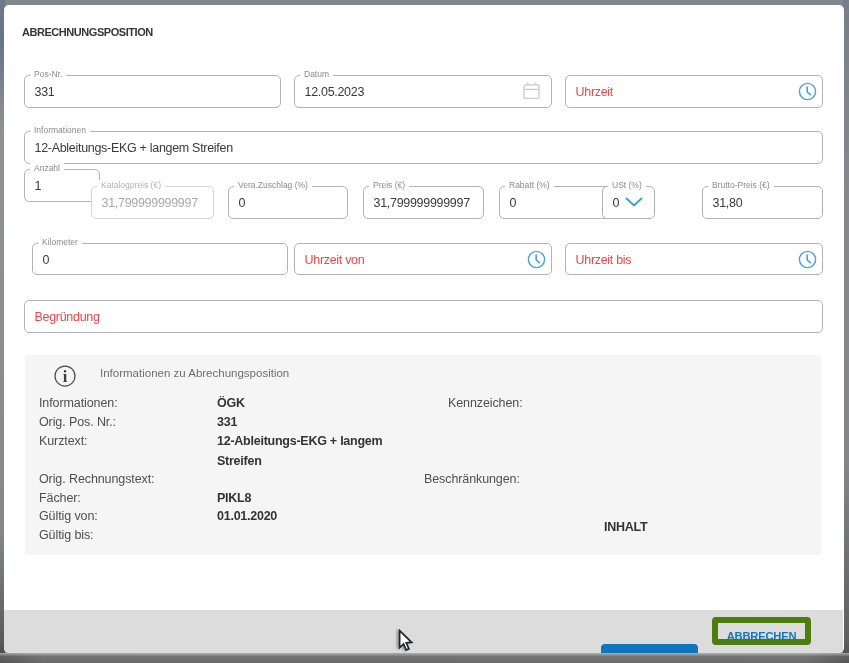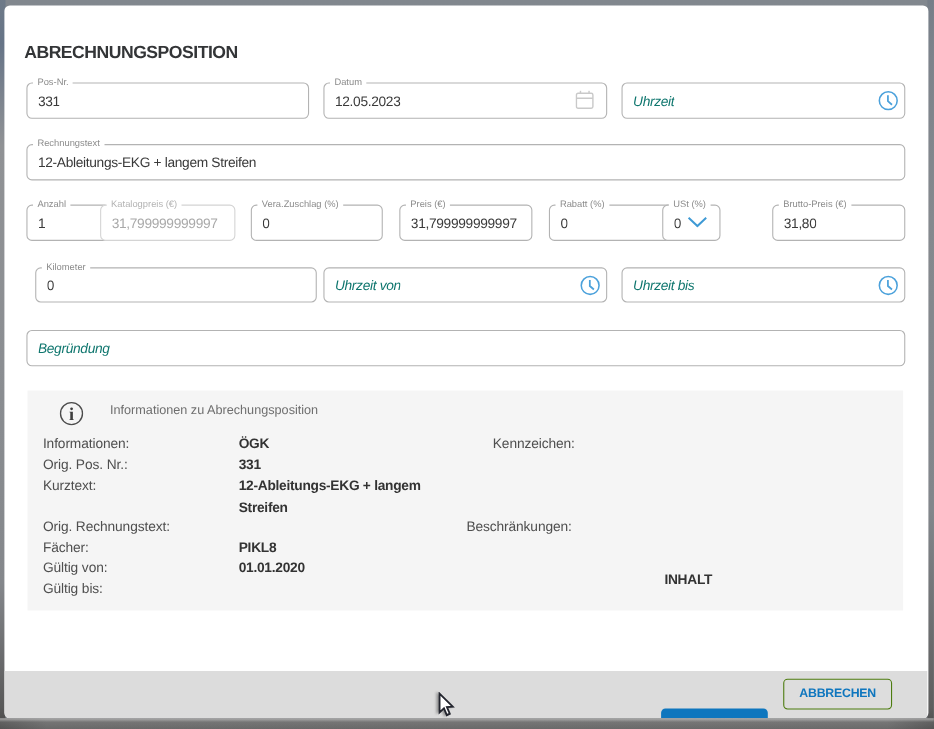--- a/index.html
+++ b/index.html
@@ -11,41 +11,41 @@
   #ledge { position:absolute; left:0; top:0; width:5px; height:663px;
     background:linear-gradient(180deg,#6e7a88 0%,#667487 6%,#909295 20%,#8b8e92 50%,#84878b 80%,#595959 97%,#474747 100%); }
   #redge { position:absolute; right:0; top:0; width:6px; height:663px;
     background:linear-gradient(180deg,#767e88 0%,#7d838b 8%,#85898e 30%,#82868b 70%,#5e5e5e 97%,#4a4a4a 100%); }
   #dlg { position:absolute; left:4px; top:5px; width:840px; height:648px;
     background:#fff; border-radius:5px; overflow:hidden; }
   #botdark { position:absolute; left:0; top:653px; width:849px; height:10px;
     background:linear-gradient(90deg,#555 0,#707070 5%,#727272 95%,#555 100%); }
   #botdark:before { content:""; position:absolute; inset:0;
     background:linear-gradient(180deg,rgba(190,190,190,.8) 0,rgba(130,130,130,.25) 35%,rgba(80,80,80,.25) 100%); }
-  .title { position:absolute; left:18px; top:34px; font-size:16px; font-weight:bold;
+  .title { position:absolute; left:18px; top:21px; font-size:11px; font-weight:bold;
     letter-spacing:-0.45px; color:#333537; line-height:1.2; }
   .f { position:absolute; height:32.5px; border:1px solid #b3b3b3; border-radius:5px; background:#fff; }
   .f .lab { position:absolute; top:-7px; left:5px; background:#fff; padding:0 4px;
     font-size:8.5px; line-height:10px; color:#8b8b8b; white-space:nowrap; }
   .f .val { position:absolute; left:9.5px; top:0; height:31px; line-height:32px;
     font-size:12.5px; letter-spacing:-0.3px; color:#3a3a3a; white-space:nowrap; overflow:hidden; max-width:calc(100% - 12px); }
-  .f .ph { color:#0f766e;font-style:italic; }
+  .f .ph { color:#ef4444; }
   .f.dis { border-color:#d4d4d4; }
   .f.dis .lab { color:#b3b3b3; }
   .f.dis .val { color:#a9a9a9; }
   .icon { position:absolute; }
   #panel { position:absolute; left:25px; top:355px; width:796px; height:200px; background:#f5f5f5; }
   .pl { position:absolute; font-size:12.5px; letter-spacing:-0.1px; color:#4f4f4f; white-space:nowrap; }
   .pv { position:absolute; font-size:12.5px; letter-spacing:-0.25px; font-weight:bold; color:#333; white-space:nowrap; }
   .phead { position:absolute; font-size:11.5px; color:#6e6e6e; }
   #footer { position:absolute; left:0; top:605px; width:839px; height:43px; background:#dcdcdc; }
   .btn { position:absolute; top:7px; height:28px; border-radius:4px; font-size:11.2px;
     font-weight:bold; text-align:center; line-height:28px; letter-spacing:-0.2px; }
   #bsave { left:597px; width:97px; background:#0e76be; color:#fff;margin-top:27px; }
-  #babort { left:708px; width:99px; background:#dddddd; border:1px solid #4d7c0f; color:#0e76be; line-height:26px; }
+  #babort { left:708px; width:99px; background:#dddddd; border:6px solid #4d7c0f; color:#0e76be; line-height:26px; }
 </style>
 </head>
 <body>
 <div id="stage">
   <div id="ledge"></div>
     <div id="redge"></div>
   <div id="dlg">
     <div class="title">ABRECHNUNGSPOSITION</div>
 
     <div class="f" style="left:20px; top:70px; width:257px;">
@@ -64,25 +64,25 @@
     </div>
     <div class="f" style="left:561px; top:70px; width:258px;">
       <span class="val ph">Uhrzeit</span>
       <svg class="icon" style="right:5px; top:6px;" width="19" height="19" viewBox="0 0 19 19" fill="none">
         <circle cx="9.5" cy="9.5" r="8.1" stroke="#4ba1db" stroke-width="1.4"></circle>
         <path d="M9.2 4.6 V10 L12.9 13.2" stroke="#4ba1db" stroke-width="1.6" fill="none"></path>
       </svg>
     </div>
 
     <div class="f" style="left:20px; top:126px; width:799px;">
-      <span class="lab">Rechnungstext</span>
+      <span class="lab">Informationen</span>
         <span class="val">12-Ableitungs-EKG + langem Streifen</span>
     </div>
 
-    <div class="f" style="left:20px; top:181px; width:76px;">
+    <div class="f" style="left:20px; top:164px; width:76px;">
       <span class="lab">Anzahl</span>
         <span class="val">1</span>
     </div>
     <div class="f dis" style="left:87px; top:181px; width:123px;">
       <span class="lab">Katalogpreis (€)</span>
         <span class="val">31,799999999997</span>
     </div>
     <div class="f" style="left:224px; top:181px; width:120px;">
       <span class="lab">Vera.Zuschlag (%)</span>
         <span class="val">0</span>

